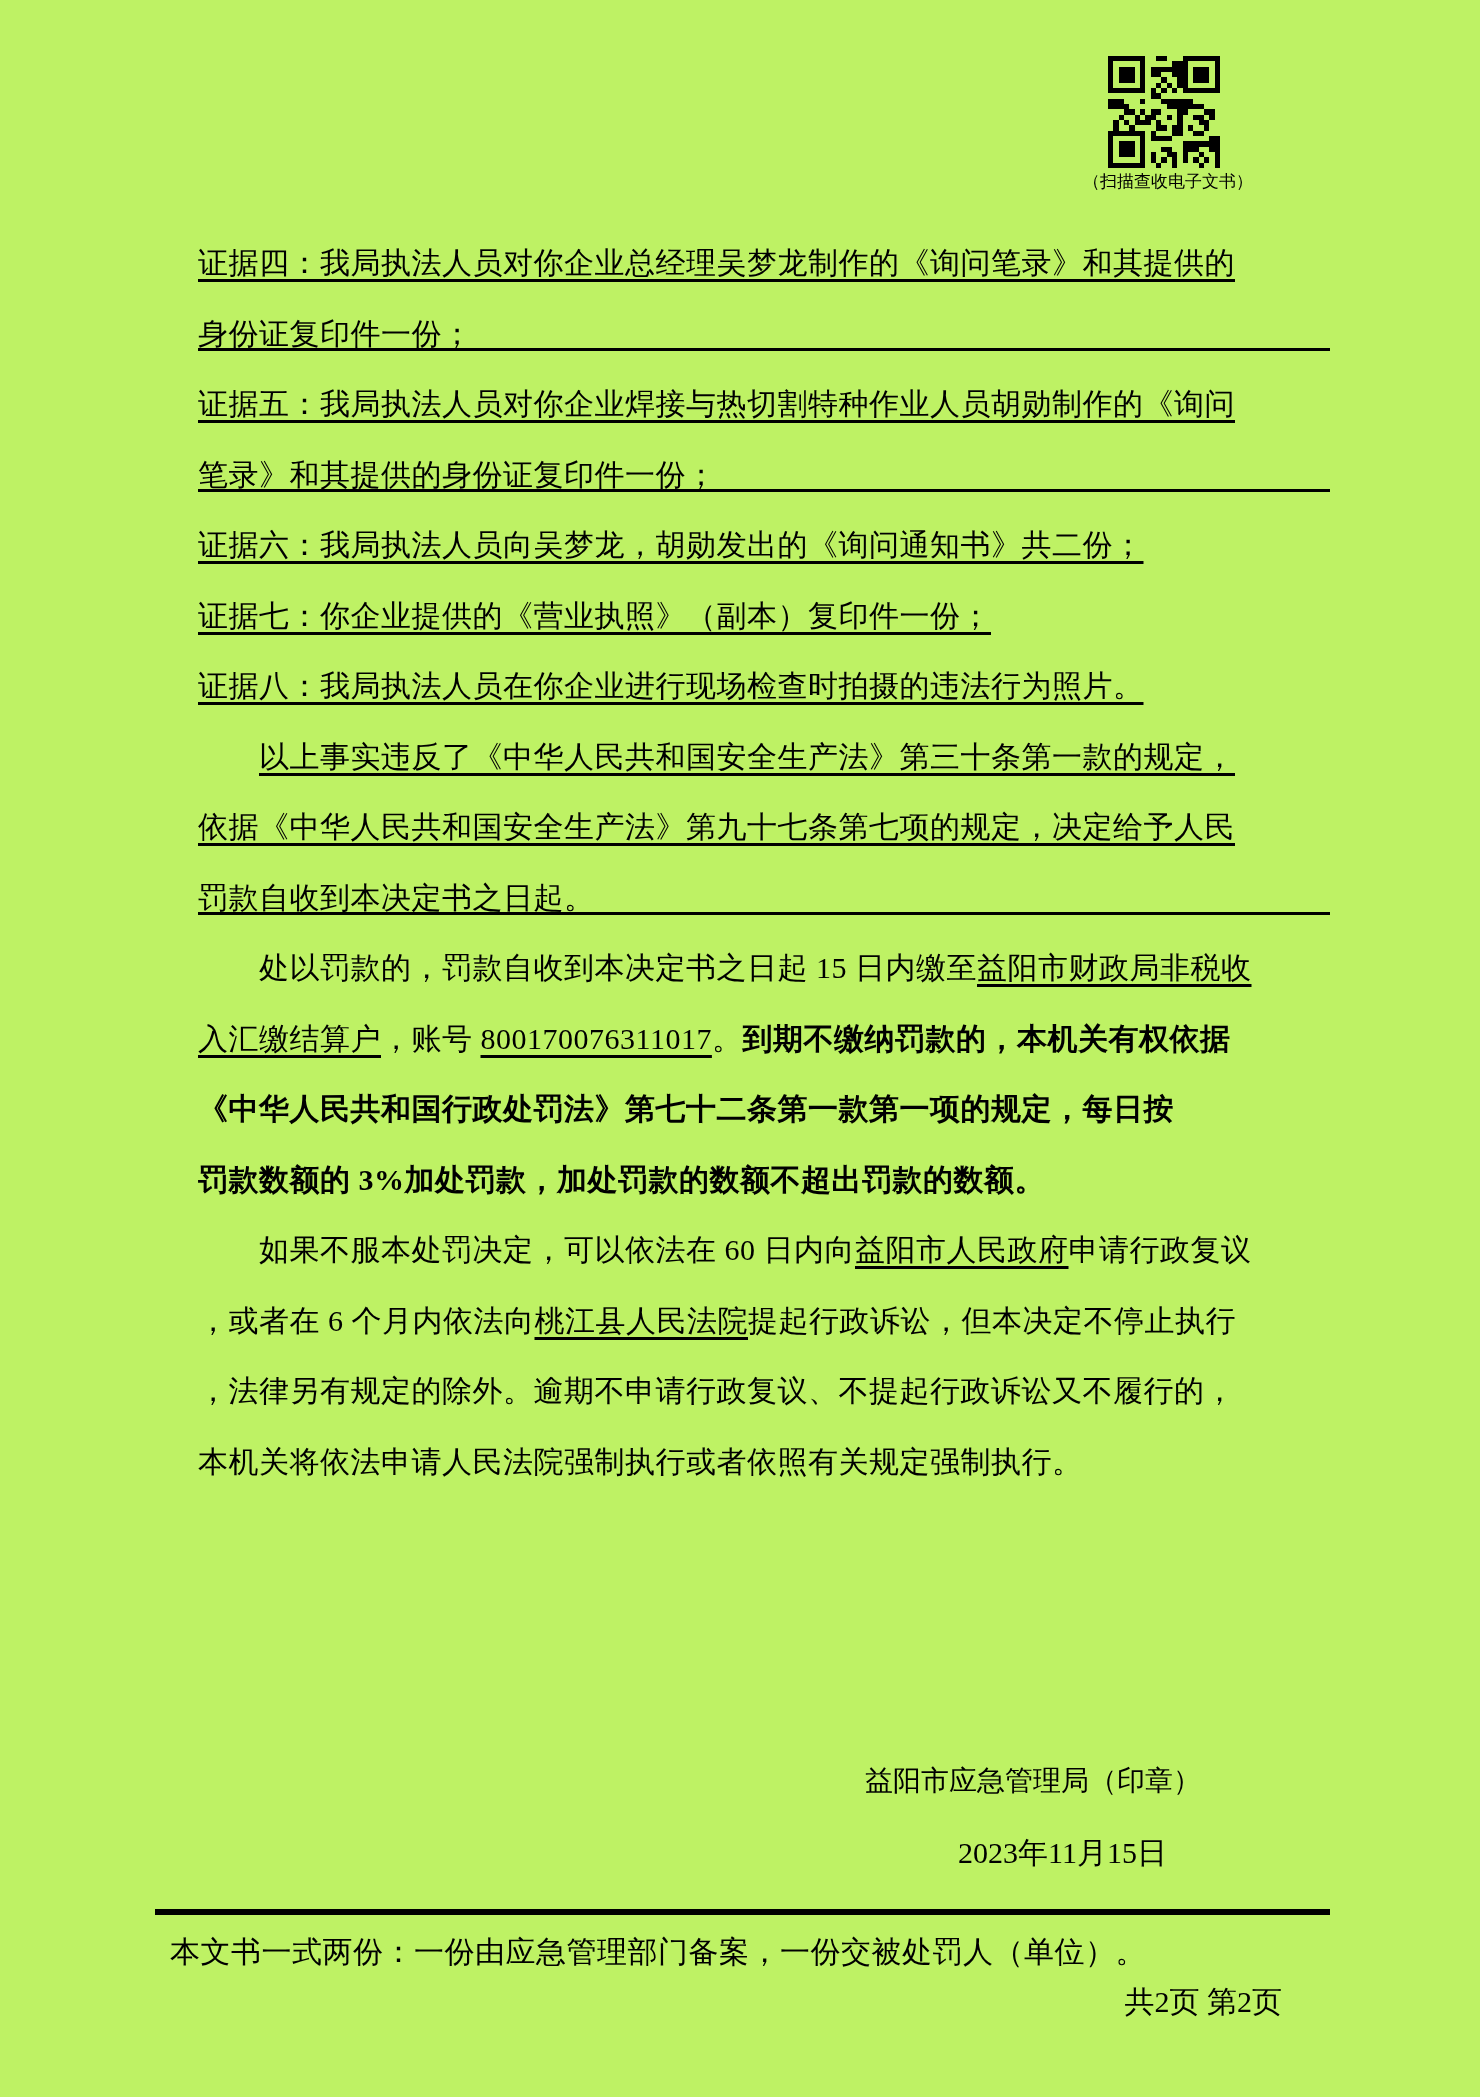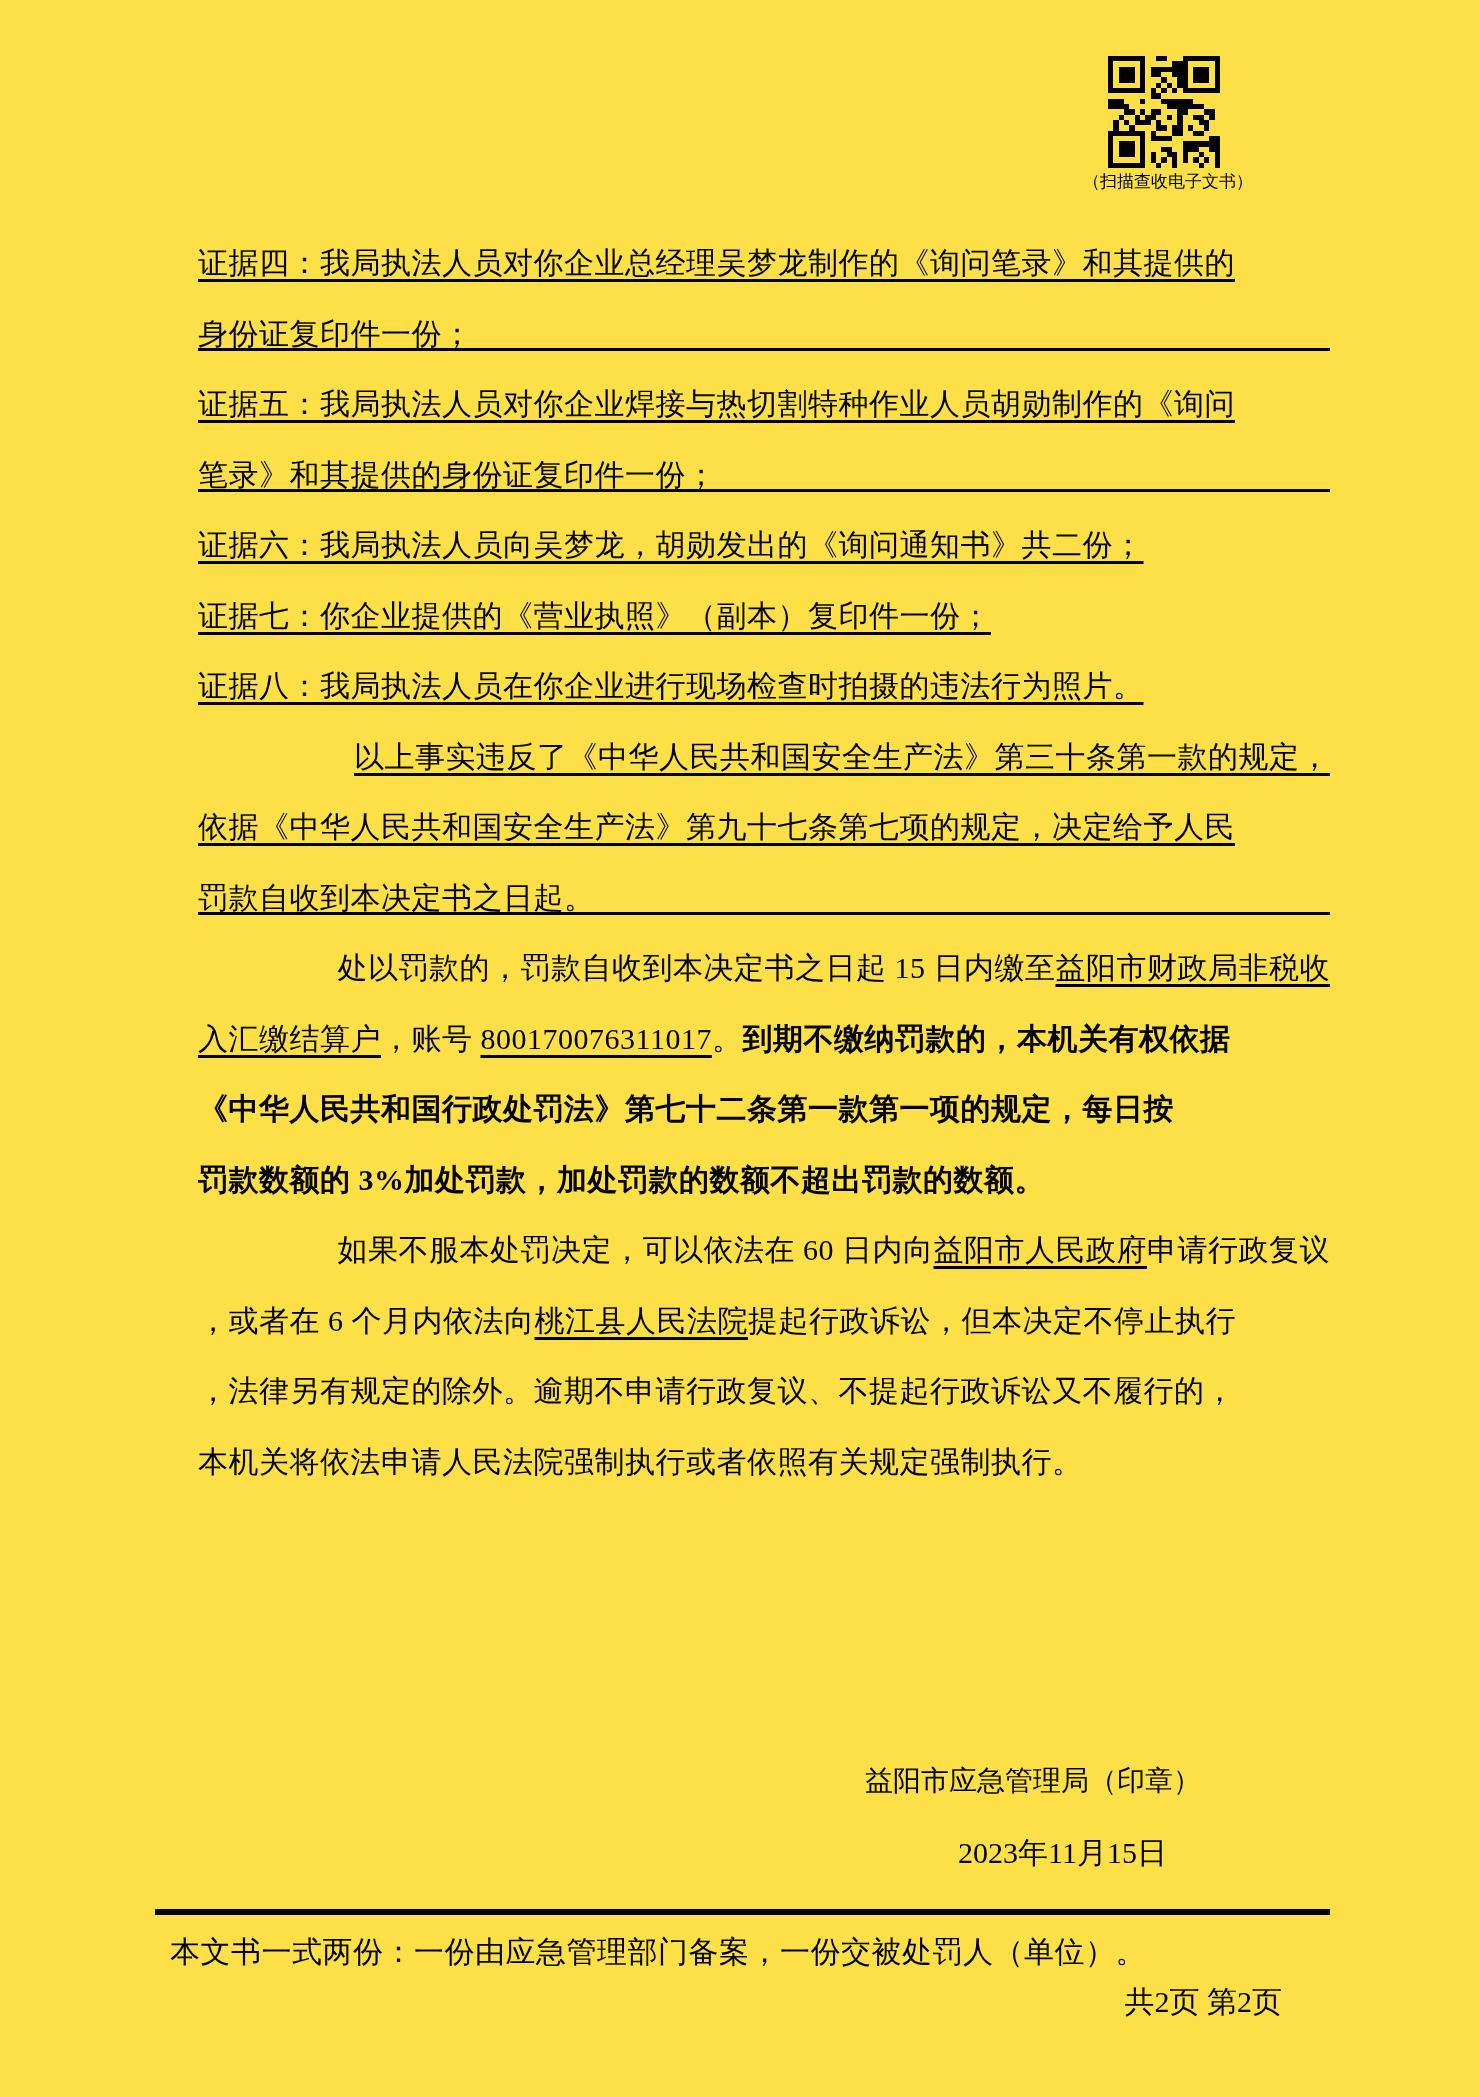--- a/index.html
+++ b/index.html
@@ -1,19 +1,19 @@
 <!DOCTYPE html>
 <html><head>
 <meta charset="utf-8">
 <style>
   html,body{margin:0;padding:0;background:#888;}
   #page{
     position:relative;
     width:1480px;height:2097px;
-    background:#fde047;
+    background:#bef264;
     font-family:"Liberation Serif","DejaVu Serif",serif;
     color:#000;
     overflow:hidden;
   }
   
   #qr{
     position:absolute;left:1108px;top:56px;width:112px;height:112px;
   }
   #qr svg{display:block;width:112px;height:112px;}
   #qr-caption{
@@ -21,21 +21,21 @@
     text-align:center;font-size:17px;letter-spacing:0px;white-space:nowrap;
   }
   
   #doc-body{
     position:absolute;left:198px;top:228px;width:1132px;
     font-size:30px;letter-spacing:0.5px;
   }
   .line{
     position:relative;height:70.5px;line-height:70.5px;white-space:nowrap;
   }
-  .line.indent{padding-left:61px;text-align:right;}
+  .line.indent{padding-left:61px;}
   .line.full::after{
     content:"";position:absolute;left:0;right:0;bottom:18px;
     border-bottom:3px solid #000;
   }
   .line span.u{
     text-decoration:underline;
     text-decoration-thickness:3px;
     text-underline-offset:6px;
     font-family:Liberation Serif, serif;
   }

